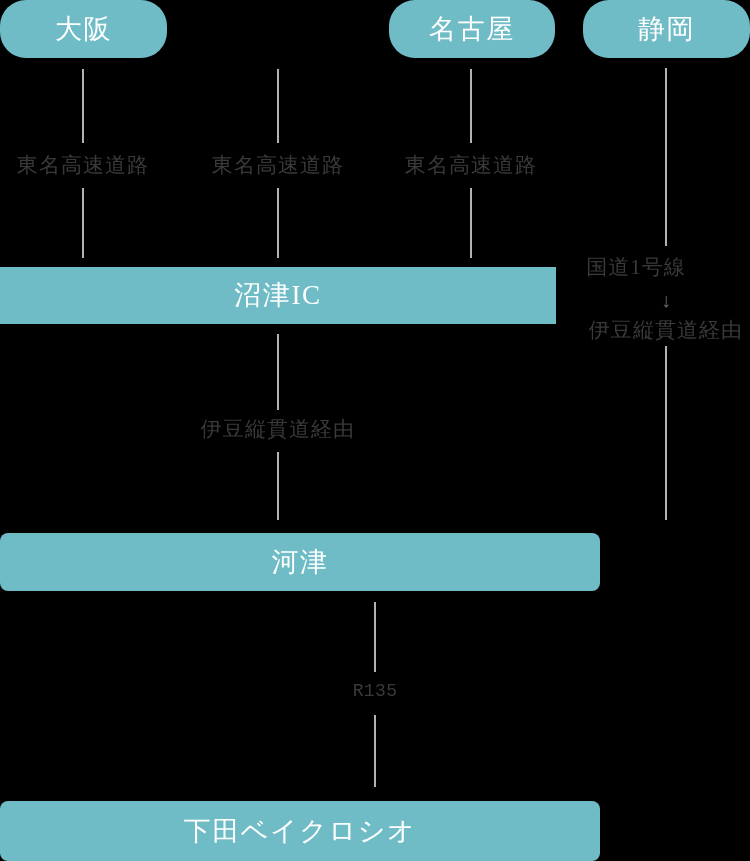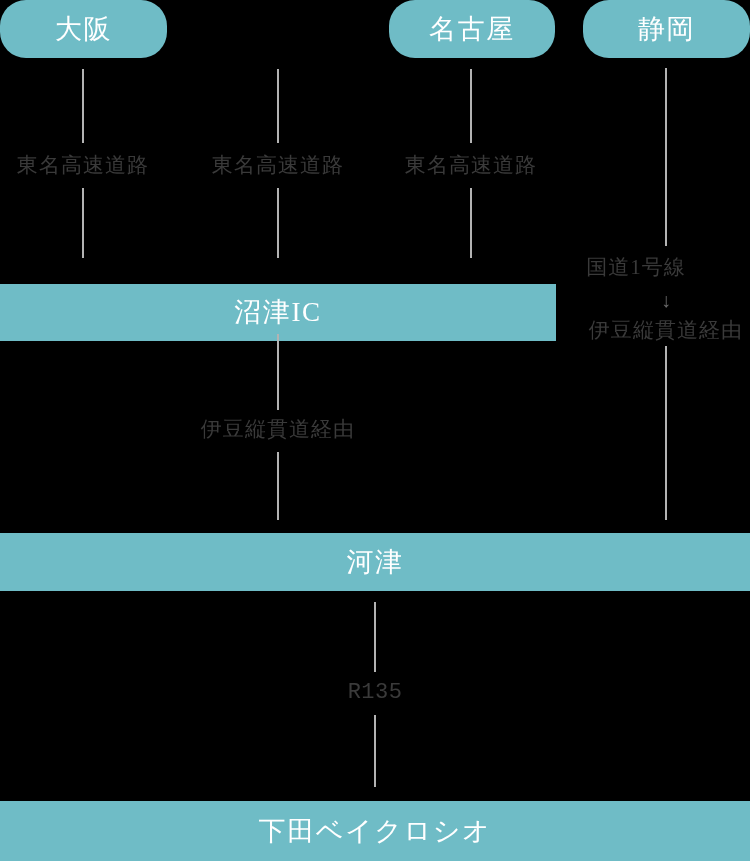--- a/index.html
+++ b/index.html
@@ -37,21 +37,22 @@
     border-radius: 26px;
   }
   .node-mid {
     height: 57px;
     font-size: 27px;
   }
   .node-wide {
     height: 58px;
     font-size: 27px;
     left: 0;
-    width: 750px;
+    width: 600px;
+    border-radius: 8px;
   }
 
   
   .line {
     position: absolute;
     width: 2px;
     background: #b3b3b3;
   }
 
   
@@ -60,21 +61,21 @@
     color: #3a3a3a;
     font-size: 21px;
     letter-spacing: 0.05em;
     line-height: 1;
     white-space: nowrap;
     text-align: center;
     transform: translateX(-50%);
   }
   .edge-label.mono {
     font-family: "Liberation Mono", "DejaVu Sans Mono", monospace;
-    font-size: 22px;
+    font-size: 18px;
     letter-spacing: 0.02em;
   }
   .arrow-glyph {
     position: absolute;
     color: #6a6a6a;
     font-size: 20px;
     line-height: 1;
     transform: translateX(-50%);
     white-space: nowrap;
   }
@@ -105,21 +106,21 @@
   <div class="line" style="left:470px; top:69px; height:74px;"></div>
   <div class="edge-label" style="left:471px; top:155px;">東名高速道路</div>
   <div class="line" style="left:470px; top:188px; height:70px;"></div>
 
   <div class="line" style="left:665px; top:68px; height:178px;"></div>
   <div class="edge-label" style="left:636px; top:257px;">国道1号線</div>
   <div class="arrow-glyph" style="left:666px; top:290px;">↓</div>
   <div class="edge-label" style="left:666px; top:320px;">伊豆縦貫道経由</div>
   <div class="line" style="left:665px; top:346px; height:174px;"></div>
 
-  <div class="node node-mid" style="left:0px; top:267px; width:556px;margin-top:17px;">
+  <div class="node node-mid" style="left:0px; top:267px; width:556px;">
     <span>沼津IC</span>
   </div>
 
   <div class="line" style="left:277px; top:334px; height:76px;"></div>
   <div class="edge-label" style="left:278px; top:419px;">伊豆縦貫道経由</div>
   <div class="line" style="left:277px; top:452px; height:68px;"></div>
 
   <div class="node node-wide" style="top:533px;">
     <span>河津</span>
   </div>

